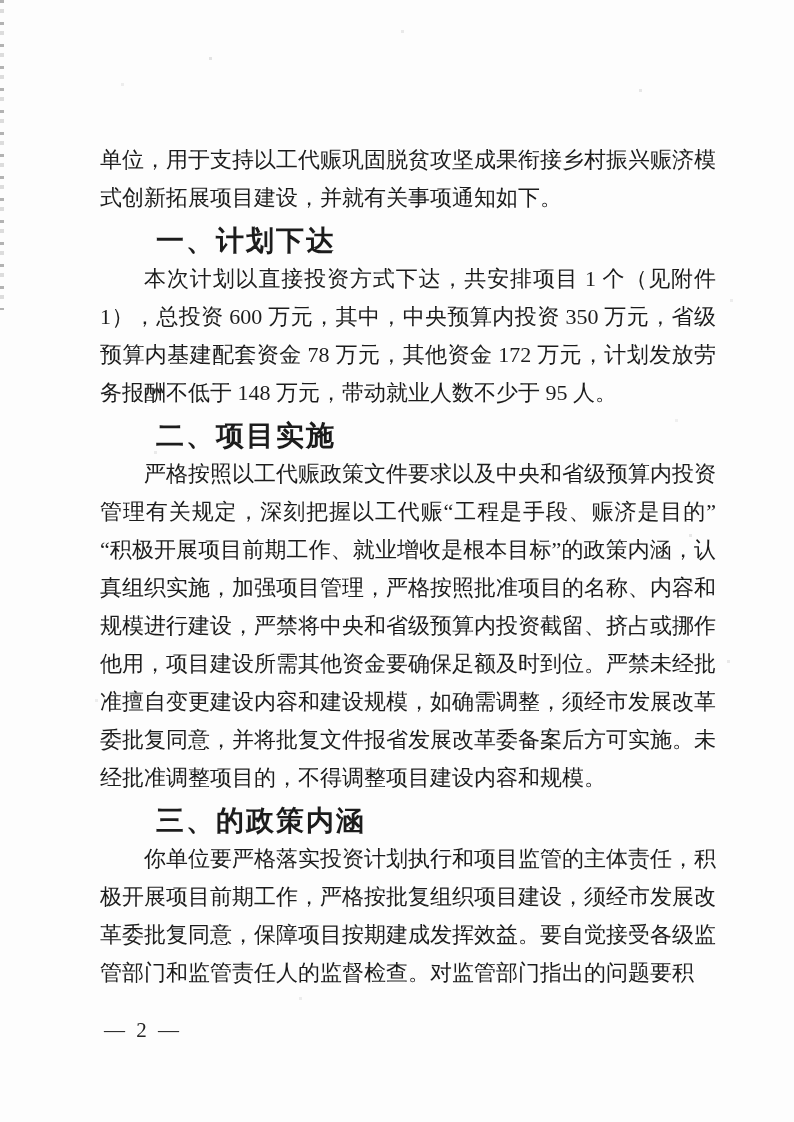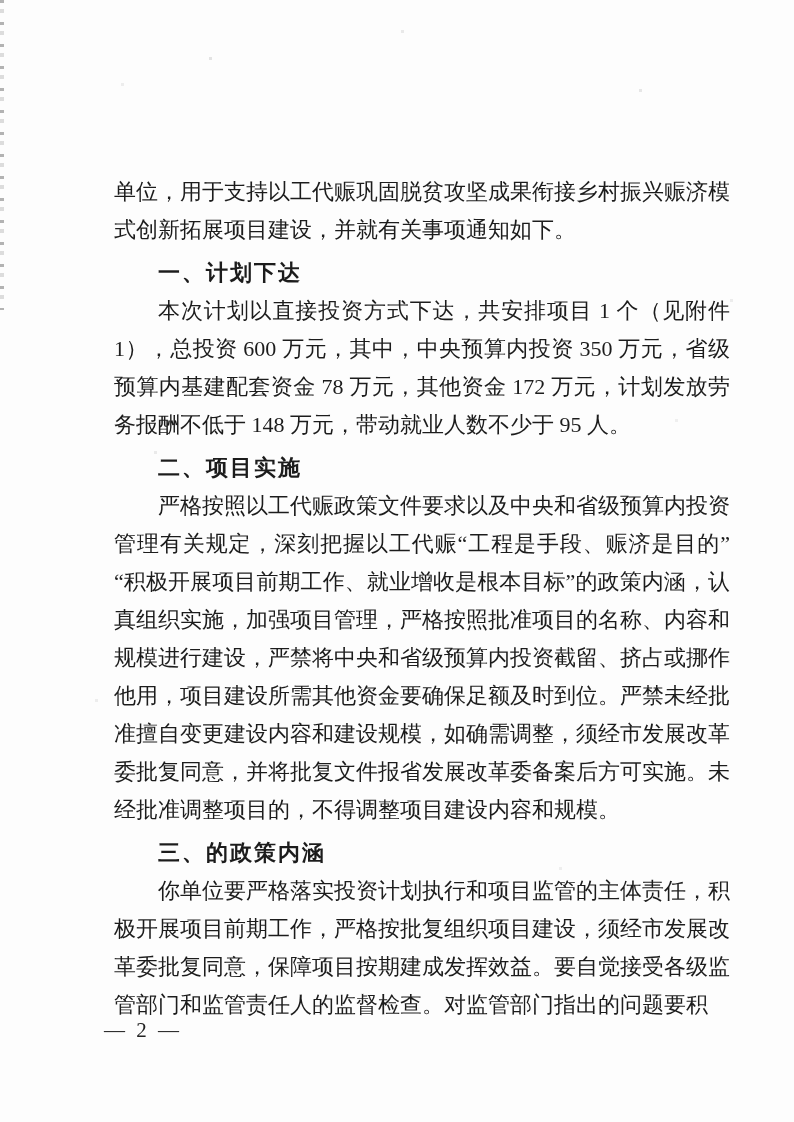--- a/index.html
+++ b/index.html
@@ -51,39 +51,38 @@
       690px 535px 0 1px #e7e7e7,
       96px 700px 0 1px #ededed,
       728px 661px 0 1px #e9e9e9,
       300px 998px 0 1px #ececec,
       560px 868px 0 1px #eeeeee,
       122px 84px 0 1px #ededed,
       676px 420px 0 1px #efefef;
   }
   .content {
     position: absolute;
-    left: 114px;
+    left: 100px;
     top: 141px;
     width: 616px;
     font-size: 22px;
     line-height: 38px;
     text-align: justify;
-    margin-top: 32px;
   }
   .content p {
     margin: 0;
     text-indent: 2em;
   }
   .content p.no-indent {
     text-indent: 0;
   }
   .heading {
     margin: 5px 0 0 0;
     text-indent: 2em;
-    font-size: 22px;
+    font-size: 28px;
     line-height: 38px;
     font-weight: bold;
     font-family: "Liberation Sans", "DejaVu Sans", sans-serif;
     letter-spacing: 2px;
   }
   .emph {
     font-weight: normal;
   }
   .page-footer {
     position: absolute;

